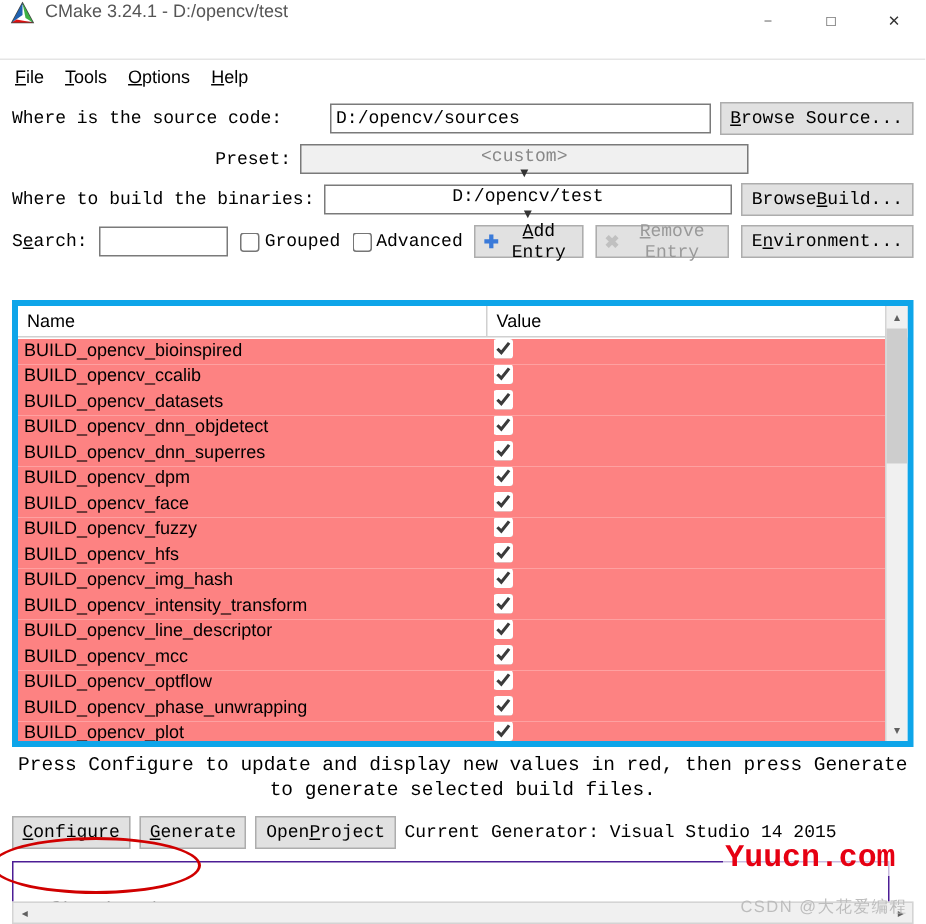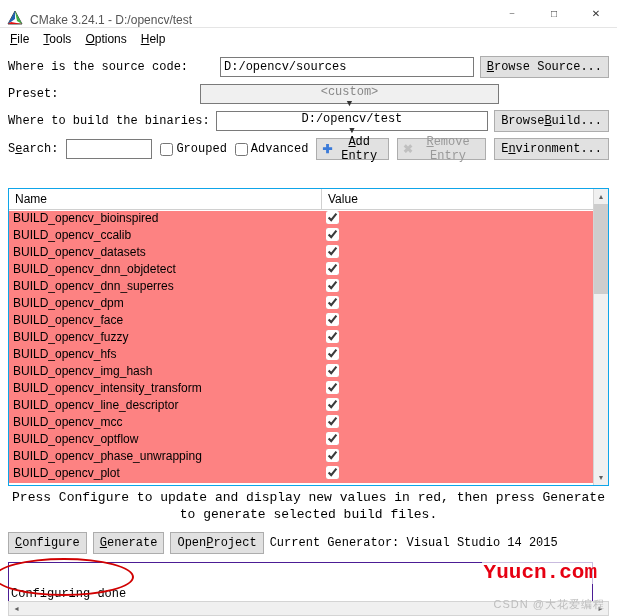--- a/index.html
+++ b/index.html
@@ -1,40 +1,40 @@
 <!DOCTYPE html>
 <html><head>
 <meta charset="utf-8">
 <style>
 * { box-sizing: border-box; margin: 0; padding: 0; }
 body { font-family: "Segoe UI", Tahoma, sans-serif; font-size: 12px; background: #fff; width: 617px; height: 616px; overflow: hidden; position: relative; }
-.titlebar { display: flex; align-items: flex-end; height: 28px; padding: 0 0 0 6px; background: #fff; border-bottom: 1px solid #e5e5e5; }
+.titlebar { display: flex; align-items: flex-start; height: 40px; padding: 0 0 0 6px; background: #fff; border-bottom: 1px solid #e5e5e5; }
 .titlebar .logo { width: 18px; height: 18px; margin-right: 6px; display: flex; align-items: center; justify-content: center; }
 .titlebar .title { flex: 1; font-size: 12px; color: #555; }
 .titlebar .winbtn { width: 42px; height: 28px; display: flex; align-items: center; justify-content: center; font-family: "Segoe UI Symbol"; font-size: 10px; color: #333; }
 .menubar { display: flex; gap: 2px; padding: 2px 4px; font-size: 12px; }
 .menubar div { padding: 2px 6px; }
 .menubar div u { text-decoration: underline; }
 .formarea { padding: 6px 8px; font-family: "Courier New", monospace; font-size: 12px; }
 .row { display: flex; align-items: center; gap: 6px; margin-bottom: 6px; }
-.row label { white-space: nowrap; }
+.row label { white-space: nowrap; text-align: right; }
 .input { border: 1px solid #7a7a7a; background: #fff; height: 20px; padding: 1px 3px; font-family: "Courier New", monospace; font-size: 12px; }
 .select { border: 1px solid #7a7a7a; background: #fff; height: 20px; padding: 0 3px; font-family: "Courier New", monospace; font-size: 12px; display: flex; align-items: center; justify-content: space-between; flex-direction: column; }
 .select .arrow { font-size: 9px; color: #333; }
 .disabled { background: #f0f0f0; color: #888; }
 .btn { border: 1px solid #adadad; background: #e1e1e1; padding: 2px 6px; font-family: "Courier New", monospace; font-size: 12px; height: 22px; display: inline-flex; align-items: center; white-space: nowrap; }
 .row2 { display: flex; align-items: center; gap: 8px; margin: 4px 0 16px 0; }
 .chk { display: inline-flex; align-items: center; gap: 3px; }
 .chk input { width: 13px; height: 13px; }
 .iconbtn { border: 1px solid #adadad; background: #e1e1e1; padding: 2px 5px; height: 22px; display: inline-flex; align-items: center; gap: 3px; font-family: "Courier New", monospace; font-size: 12px; }
 .iconbtn.dis { color: #999; }
 .plus { color: #3a7ad9; font-weight: bold; font-family: sans-serif; }
 .xicon { color: #c06868; font-weight: bold; font-family: sans-serif; }
 .xicon.dis { color: #c0c0c0; }
-.tablewrap { margin: 6px 8px 0 8px; border: 1px solid #0ea5e9; background: #fff; height: 298px; overflow: hidden; position: relative; }
+.tablewrap { margin: 6px 8px 0 8px; border: 4px solid #0ea5e9; background: #fff; height: 298px; overflow: hidden; position: relative; }
 .thead { display: flex; background: #fff; border-bottom: 1px solid #d0d0d0; font-size: 12px; font-family: "Segoe UI", sans-serif; }
 .thead div { padding: 3px 6px; border-right: 1px solid #d0d0d0; }
 .tbody { position: absolute; top: 22px; left: 0; right: 15px; bottom: 0; overflow: hidden; }
 .trow { display: flex; background: #fd8282; height: 17px; font-size: 12px; font-family: "Segoe UI", sans-serif; }
 .trow .c1 { width: 313px; padding-left: 4px; white-space: nowrap; overflow: hidden; }
 .trow .c2 { padding-left: 4px; }
 .trow input[type=checkbox] { width: 13px; height: 13px; accent-color: #fff; }
 .scrollbar-v { position: absolute; right: 0; top: 0; bottom: 0; width: 15px; background: #f0f0f0; border-left: 1px solid #d4d4d4; }
 .scrollbar-v .arrowup, .scrollbar-v .arrowdn { height: 15px; text-align: center; font-size: 8px; line-height: 15px; color: #606060; }
 .scrollbar-v .thumb { background: #cdcdcd; margin: 0; height: 90px; }

